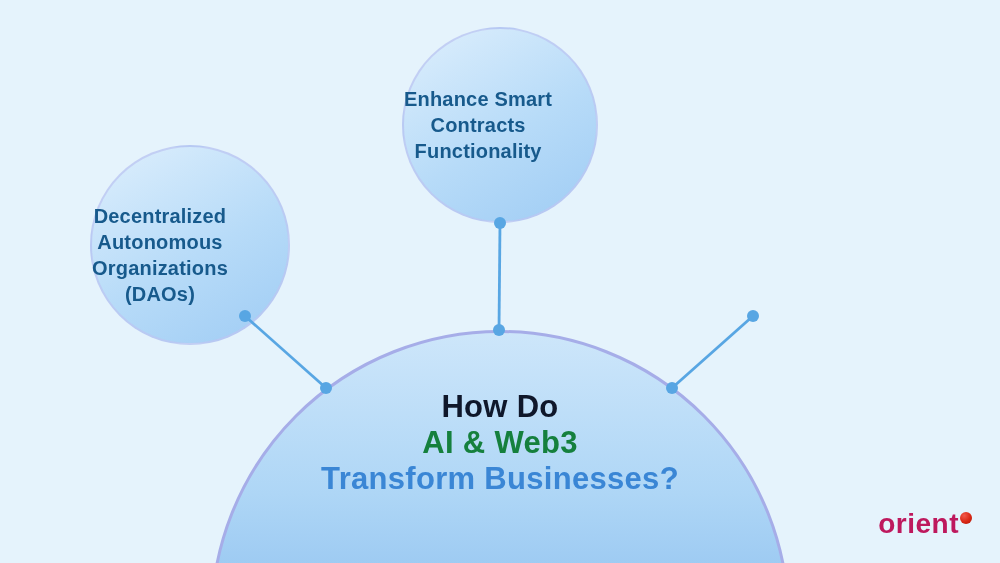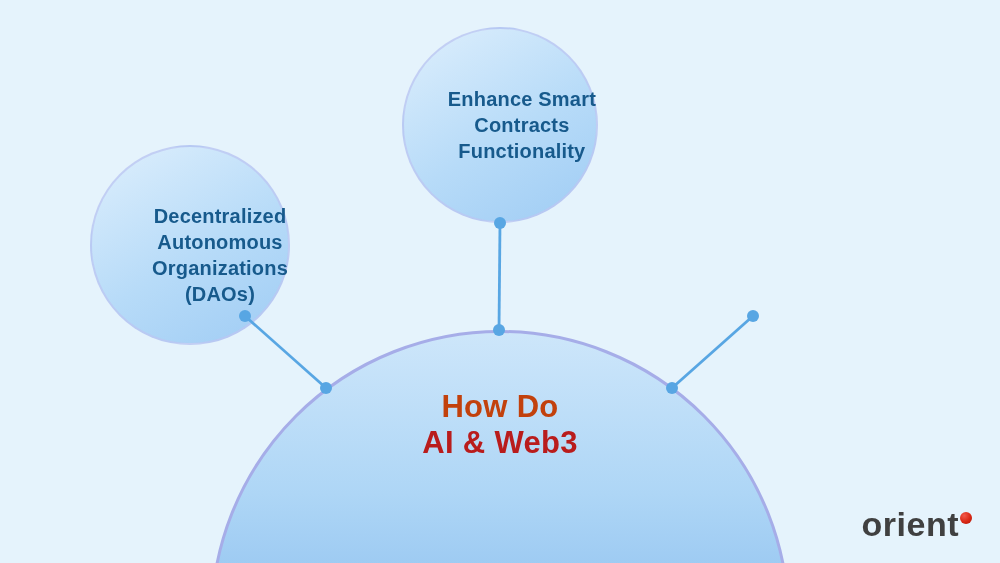--- a/index.html
+++ b/index.html
@@ -23,21 +23,21 @@
   }
   
   .node {
     position: absolute;
     border-radius: 50%;
     background: linear-gradient(150deg, #d8ecfc 8%, #b7dbf8 55%, #9fccf4 100%);
     border: 2px solid rgba(188, 198, 242, 0.75);
     box-sizing: border-box;
     display: flex;
     align-items: center;
-    justify-content: flex-end;
+    justify-content: flex-start;
     z-index: 2;
   }
   .node-label {
     font-weight: bold;
     font-size: 20px;
     line-height: 26px;
     color: #175a8c;
     text-align: center;
     white-space: pre-line;
     letter-spacing: 0.2px;
@@ -65,22 +65,22 @@
     left: 0;
     top: 389px;
     width: 1000px;
     text-align: center;
     z-index: 4;
     font-weight: bold;
     font-size: 31px;
     line-height: 36px;
     letter-spacing: 0.3px;
   }
-  .title-line1 { color: #c2410c; }
-  .title-line2 { color: #b91c1c; }
+  .title-line1 { color: #0f172a; }
+  .title-line2 { color: #15803d; }
   .title-line3 { color: #3a86d5; }
 
   
   .connectors {
     position: absolute;
     inset: 0;
     z-index: 3;
     pointer-events: none;
   }
 
@@ -88,23 +88,23 @@
   .brand {
     position: absolute;
     right: 28px;
     top: 506px;
     z-index: 5;
     display: flex;
     align-items: flex-start;
   }
   .brand-name {
     font-weight: bold;
-    font-size: 34px;
+    font-size: 28px;
     line-height: 36px;
-    color: #404040;
+    color: #be185d;
     letter-spacing: 0.5px;
   }
   .brand-dot {
     width: 12px;
     height: 12px;
     border-radius: 50%;
     background: radial-gradient(circle at 35% 30%, #f2594a 0%, #d92714 55%, #a91505 100%);
     margin-left: 1px;
     margin-top: 6px;
   }
@@ -142,20 +142,21 @@
       <circle cx="245" cy="316" r="6"></circle>
       <circle cx="326" cy="388" r="6"></circle>
       <circle cx="753" cy="316" r="6"></circle>
       <circle cx="672" cy="388" r="6"></circle>
     </g>
   </svg>
 
   <div class="dome-title">
     <div class="title-line1">How Do</div>
     <div class="title-line2">AI &amp; Web3</div>
+    <div class="title-line3">Transform Businesses?</div>
   </div>
 
   <div class="brand">
     <span class="brand-name">orient</span>
     <span class="brand-dot"></span>
   </div>
 
 </div>
 
 </body></html>

